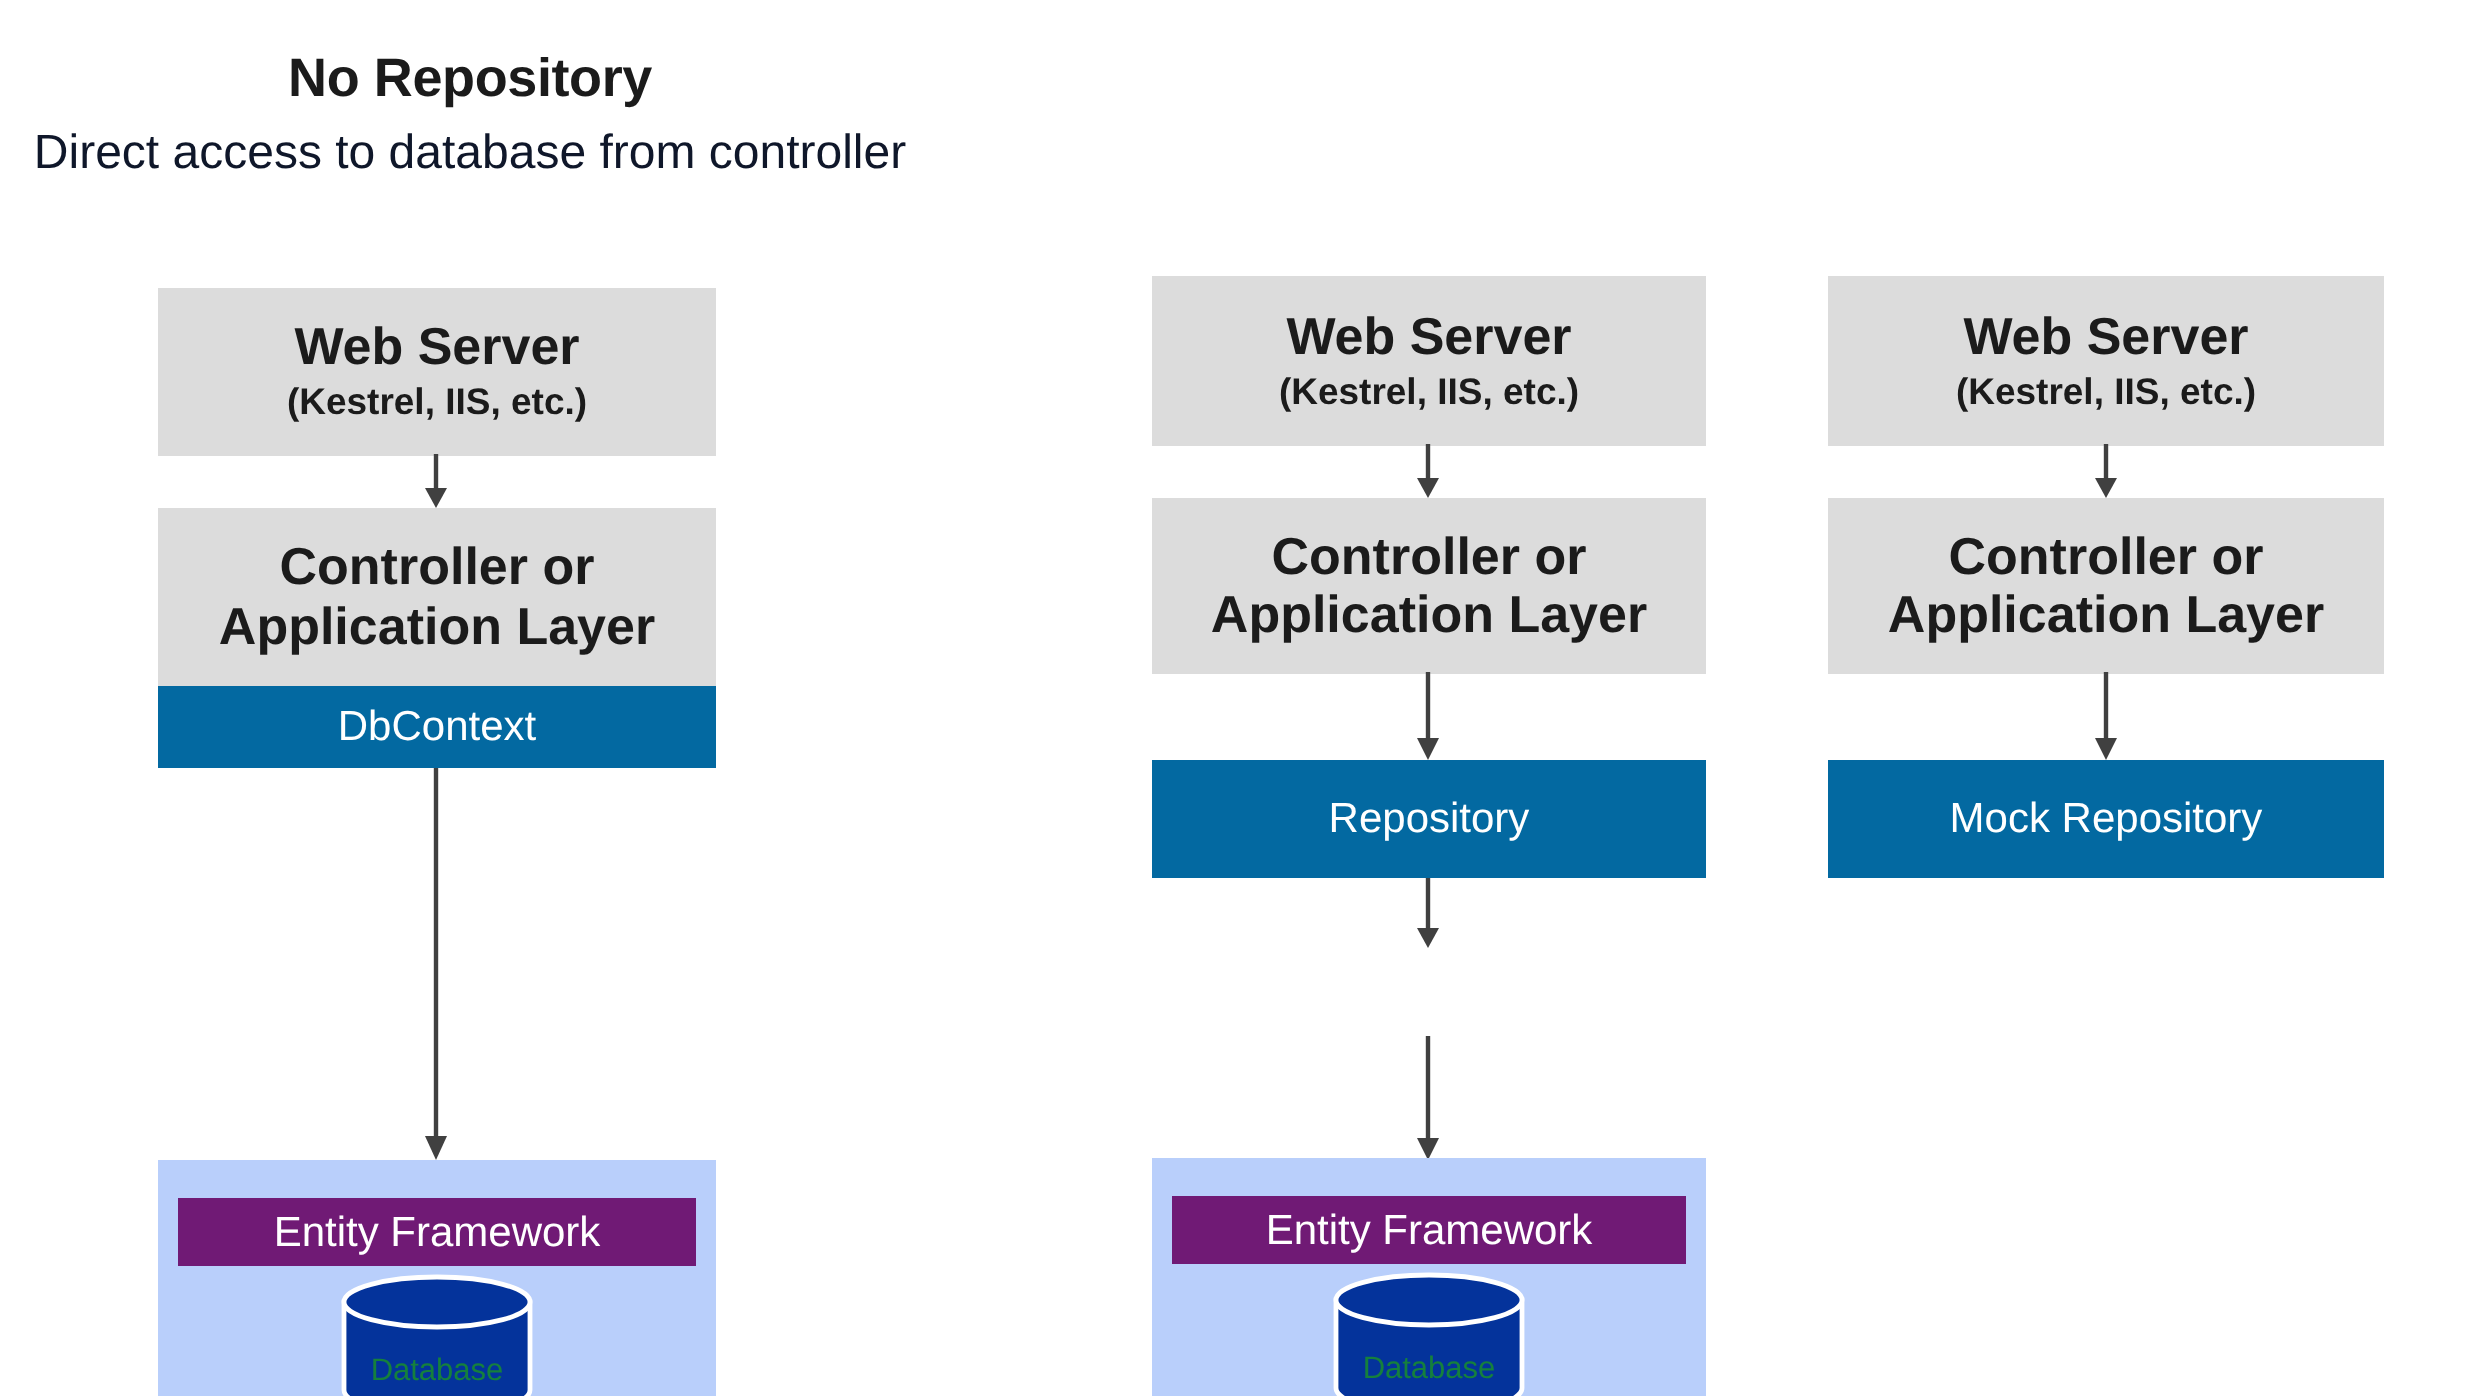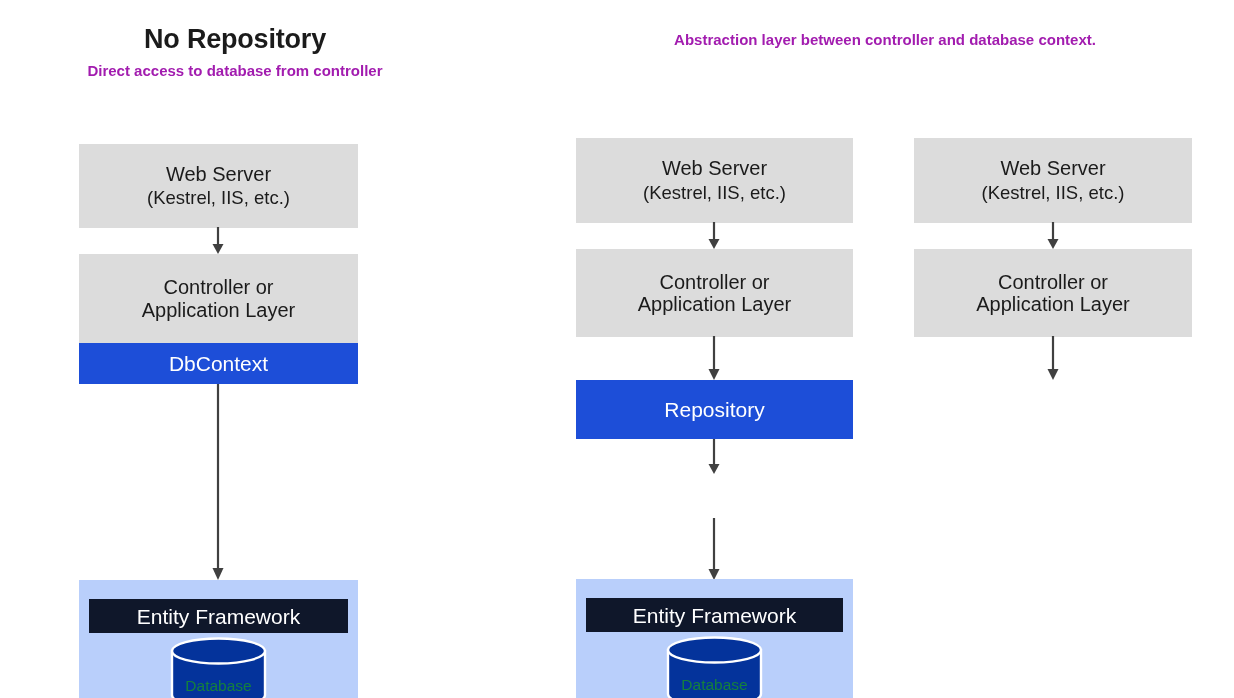--- a/index.html
+++ b/index.html
@@ -13,60 +13,59 @@
   }
   .stage{position:absolute;left:0;top:0;width:1047px;height:698px;margin-top:16px;}
 
   
   .hdr{position:absolute;text-align:center;}
   .hdr .title{
     font-size:27px;font-weight:bold;letter-spacing:-0.2px;
     color:#1b1b1b;line-height:1.15;white-space:nowrap;
   }
   .hdr .sub{
-    font-size:15px;font-weight:bold;color:#a21caf;
+    font-size:24px;font-weight:normal;color:#0f172a;
     line-height:1.45;margin-top:5px;white-space:nowrap;
   }
 
   
   .box{position:absolute;box-sizing:border-box;display:flex;
        flex-direction:column;align-items:center;justify-content:center;}
 
   .box-gray{background:#dcdcdc;color:#1b1b1b;}
-  .box-gray .l1{font-size:20px;font-weight:normal;line-height:1.12;white-space:nowrap;}
-  .box-gray .l2{font-size:18.5px;font-weight:normal;line-height:1.2;white-space:nowrap;margin-top:2px;}
+  .box-gray .l1{font-size:26px;font-weight:bold;line-height:1.12;white-space:nowrap;}
+  .box-gray .l2{font-size:18.5px;font-weight:bold;line-height:1.2;white-space:nowrap;margin-top:2px;}
 
-  .box-blue{background:#1d4ed8;color:#ffffff;}
+  .box-blue{background:#0369a1;color:#ffffff;}
   .box-blue .l1{font-size:21px;font-weight:normal;line-height:1.1;white-space:nowrap;}
   .box-blue.small .l1{font-size:18.5px;}
 
   
   .ef-panel{position:absolute;background:#b9cffb;box-sizing:border-box;}
-  .ef-bar{position:absolute;background:#0f172a;color:#ffffff;
+  .ef-bar{position:absolute;background:#701a75;color:#ffffff;
           display:flex;align-items:center;justify-content:center;
           font-size:21px;line-height:1;}
   .db-wrap{position:absolute;}
   .db-label{position:absolute;left:0;width:100%;text-align:center;
             color:#15803d;font-size:15.5px;line-height:1;pointer-events:none;}
 
   
   .arrow{position:absolute;}
 </style>
 </head>
 <body>
 
 <div class="stage">
 
   <div class="hdr" style="left:0px;top:8px;width:470px;">
     <div class="title">No Repository</div>
     <div class="sub">Direct access to database from controller</div>
   </div>
 
   <div class="hdr" style="left:536px;top:8px;width:698px;">
-    <div class="sub">Abstraction layer between controller and database context.</div>
   </div>
 
   <div class="box box-gray" style="left:79px;top:128px;width:279px;height:84px;">
     <div class="l1">Web Server</div>
     <div class="l2">(Kestrel, IIS, etc.)</div>
   </div>
 
   <svg class="arrow" style="left:203px;top:210px;" width="30" height="30" viewBox="0 0 30 30">
     <line x1="15" y1="1" x2="15" y2="20" stroke="#404040" stroke-width="2.2"></line>
     <polygon points="15,28 9.5,18 20.5,18" fill="#404040"></polygon>
@@ -158,14 +157,17 @@
   <div class="box box-gray" style="left:914px;top:233px;width:278px;height:88px;">
     <div class="l1">Controller or</div>
     <div class="l1">Application Layer</div>
   </div>
 
   <svg class="arrow" style="left:1038px;top:320px;" width="30" height="46" viewBox="0 0 30 46">
     <line x1="15" y1="0" x2="15" y2="35" stroke="#404040" stroke-width="2.2"></line>
     <polygon points="15,44 9.5,33 20.5,33" fill="#404040"></polygon>
   </svg>
 
+  <div class="box box-blue" style="left:914px;top:364px;width:278px;height:59px;">
+    <div class="l1">Mock Repository</div>
+  </div>
 
 </div>
 
 </body></html>

